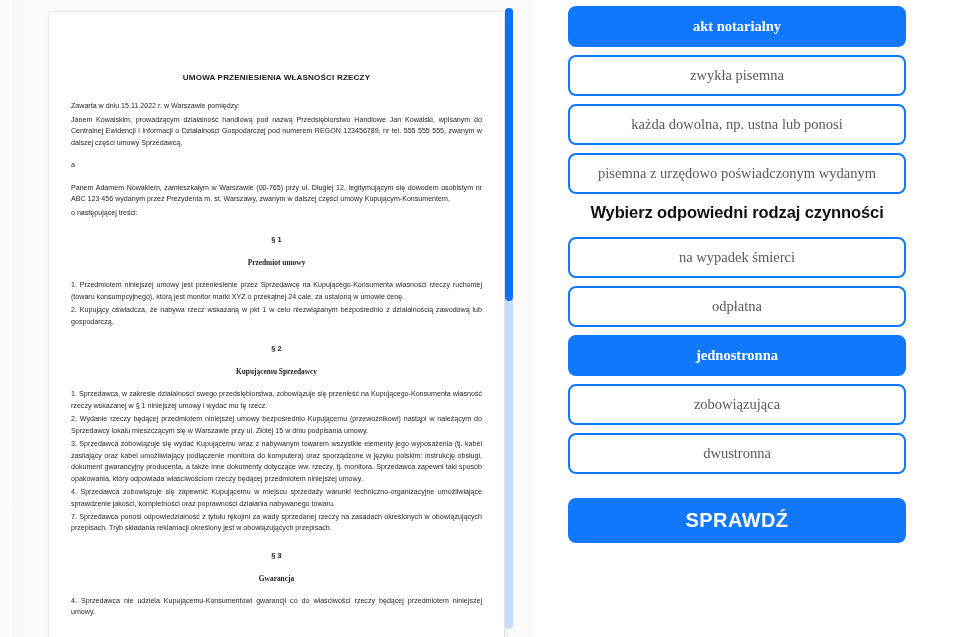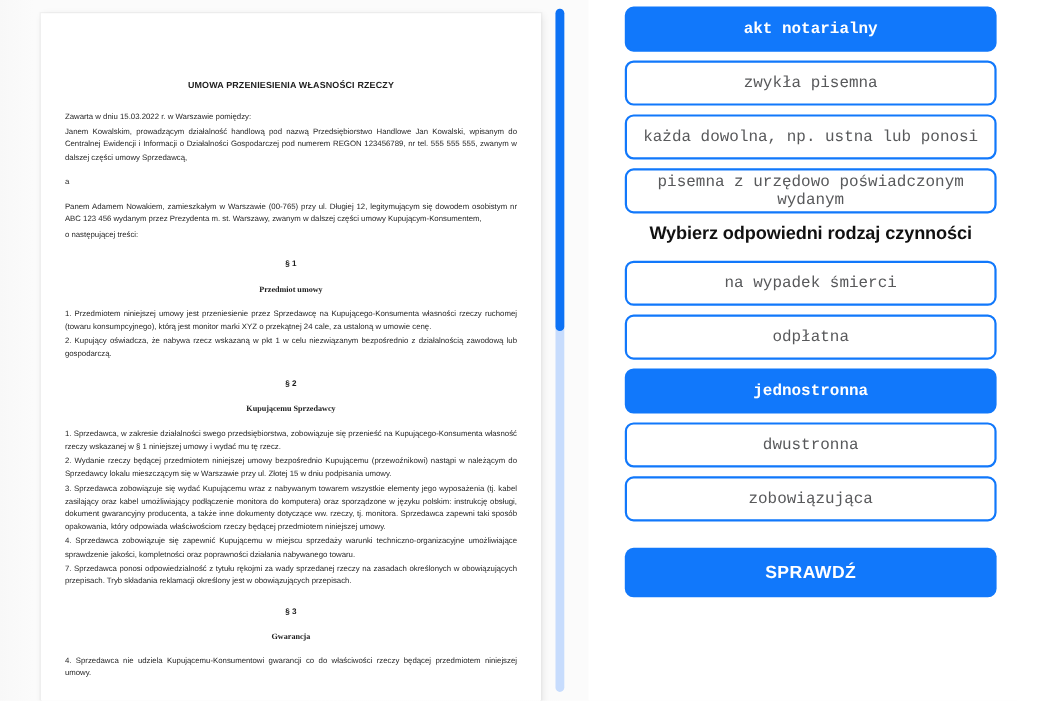--- a/index.html
+++ b/index.html
@@ -24,21 +24,21 @@
   
   .doc-pane {
     position: relative;
     width: 535px;
     height: 637px;
     flex: 0 0 535px;
     background: #fbfbfb;
   }
   .doc-scroll {
     position: absolute;
-    left: 0;
+    left: 12px;
     top: 0;
     width: 508px;
     height: 637px;
     overflow: hidden;
     background: linear-gradient(90deg, #f8f8f8 0%, #fbfbfb 6%, #fbfbfb 100%);
   }
   .page {
     position: absolute;
     left: 37px;
     top: 12px;
@@ -130,21 +130,21 @@
     display: flex;
     align-items: center;
     justify-content: center;
     height: 41px;
     box-sizing: border-box;
     border-radius: 8px;
     border: 2px solid #1178fb;
     background: #ffffff;
     color: #58595b;
     font-size: 14.5px;
-    font-family: Liberation Mono, monospace;
+    font-family: Liberation Serif, serif;
     cursor: pointer;
     padding: 0 6px;
     text-align: center;
     user-select: none;
   }
   .opt.selected {
     background: #1178fb;
     border-color: #1178fb;
     color: #ffffff;
     font-weight: bold;
@@ -154,40 +154,40 @@
     display: flex;
     align-items: center;
     justify-content: center;
     width: 100%;
     height: 45px;
     box-sizing: border-box;
     border: none;
     border-radius: 8px;
     background: #1178fb;
     color: #ffffff;
-    font-size: 16px;
+    font-size: 20px;
     font-weight: bold;
     letter-spacing: 0.4px;
     font-family: "Liberation Sans", sans-serif;
     cursor: pointer;
   }
 </style>
 </head>
 <body>
 
 <div class="app">
 
   <div class="doc-pane">
     <div class="doc-scroll">
       <div class="page">
         <div class="page-inner">
 
           <div class="doc-title">UMOWA PRZENIESIENIA WŁASNOŚCI RZECZY</div>
 
-          <div class="doc-p">Zawarta w dniu  15.03.2022 r. w Warszawie  pomiędzy:</div>
+          <div class="doc-p">Zawarta w dniu  15.11.2022 r. w Warszawie  pomiędzy:</div>
           <div class="doc-p gap-after">Janem Kowalskim, prowadzącym działalność handlową pod nazwą Przedsiębiorstwo Handlowe Jan Kowalski, wpisanym do Centralnej Ewidencji i Informacji o Działalności Gospodarczej pod numerem REGON 123456789, nr tel. 555 555 555, zwanym w dalszej części umowy Sprzedawcą,</div>
           <div class="doc-p gap-after">a</div>
           <div class="doc-p">Panem Adamem Nowakiem, zamieszkałym w Warszawie (00-765) przy ul. Długiej 12, legitymującym się dowodem osobistym nr ABC 123 456 wydanym przez Prezydenta m. st. Warszawy, zwanym w dalszej części umowy Kupującym-Konsumentem,</div>
           <div class="doc-p">o następującej treści:</div>
 
           <div class="doc-block">
             <div class="doc-sec">§ 1</div>
             <div class="doc-sec-title">Przedmiot umowy</div>
             <div class="doc-p">1. Przedmiotem niniejszej umowy jest przeniesienie przez Sprzedawcę na Kupującego-Konsumenta własności rzeczy ruchomej (towaru konsumpcyjnego), którą jest monitor marki XYZ o przekątnej 24 cale, za ustaloną w umowie cenę.</div>
             <div class="doc-p">2. Kupujący oświadcza, że nabywa rzecz wskazaną w pkt 1 w celu niezwiązanym bezpośrednio z działalnością zawodową lub gospodarczą.</div>
@@ -242,24 +242,24 @@
       <div class="opt">
         <span>na wypadek śmierci</span>
       </div>
       <div class="opt">
         <span>odpłatna</span>
       </div>
       <div class="opt selected">
         <span>jednostronna</span>
       </div>
       <div class="opt">
+        <span>zobowiązująca</span>
+      </div>
+      <div class="opt">
         <span>dwustronna</span>
-      </div>
-      <div class="opt">
-        <span>zobowiązująca</span>
       </div>
     </div>
 
     <div class="submit-wrap">
       <button class="submit-btn">SPRAWDŹ</button>
     </div>
 
   </div>
 </div>
 

